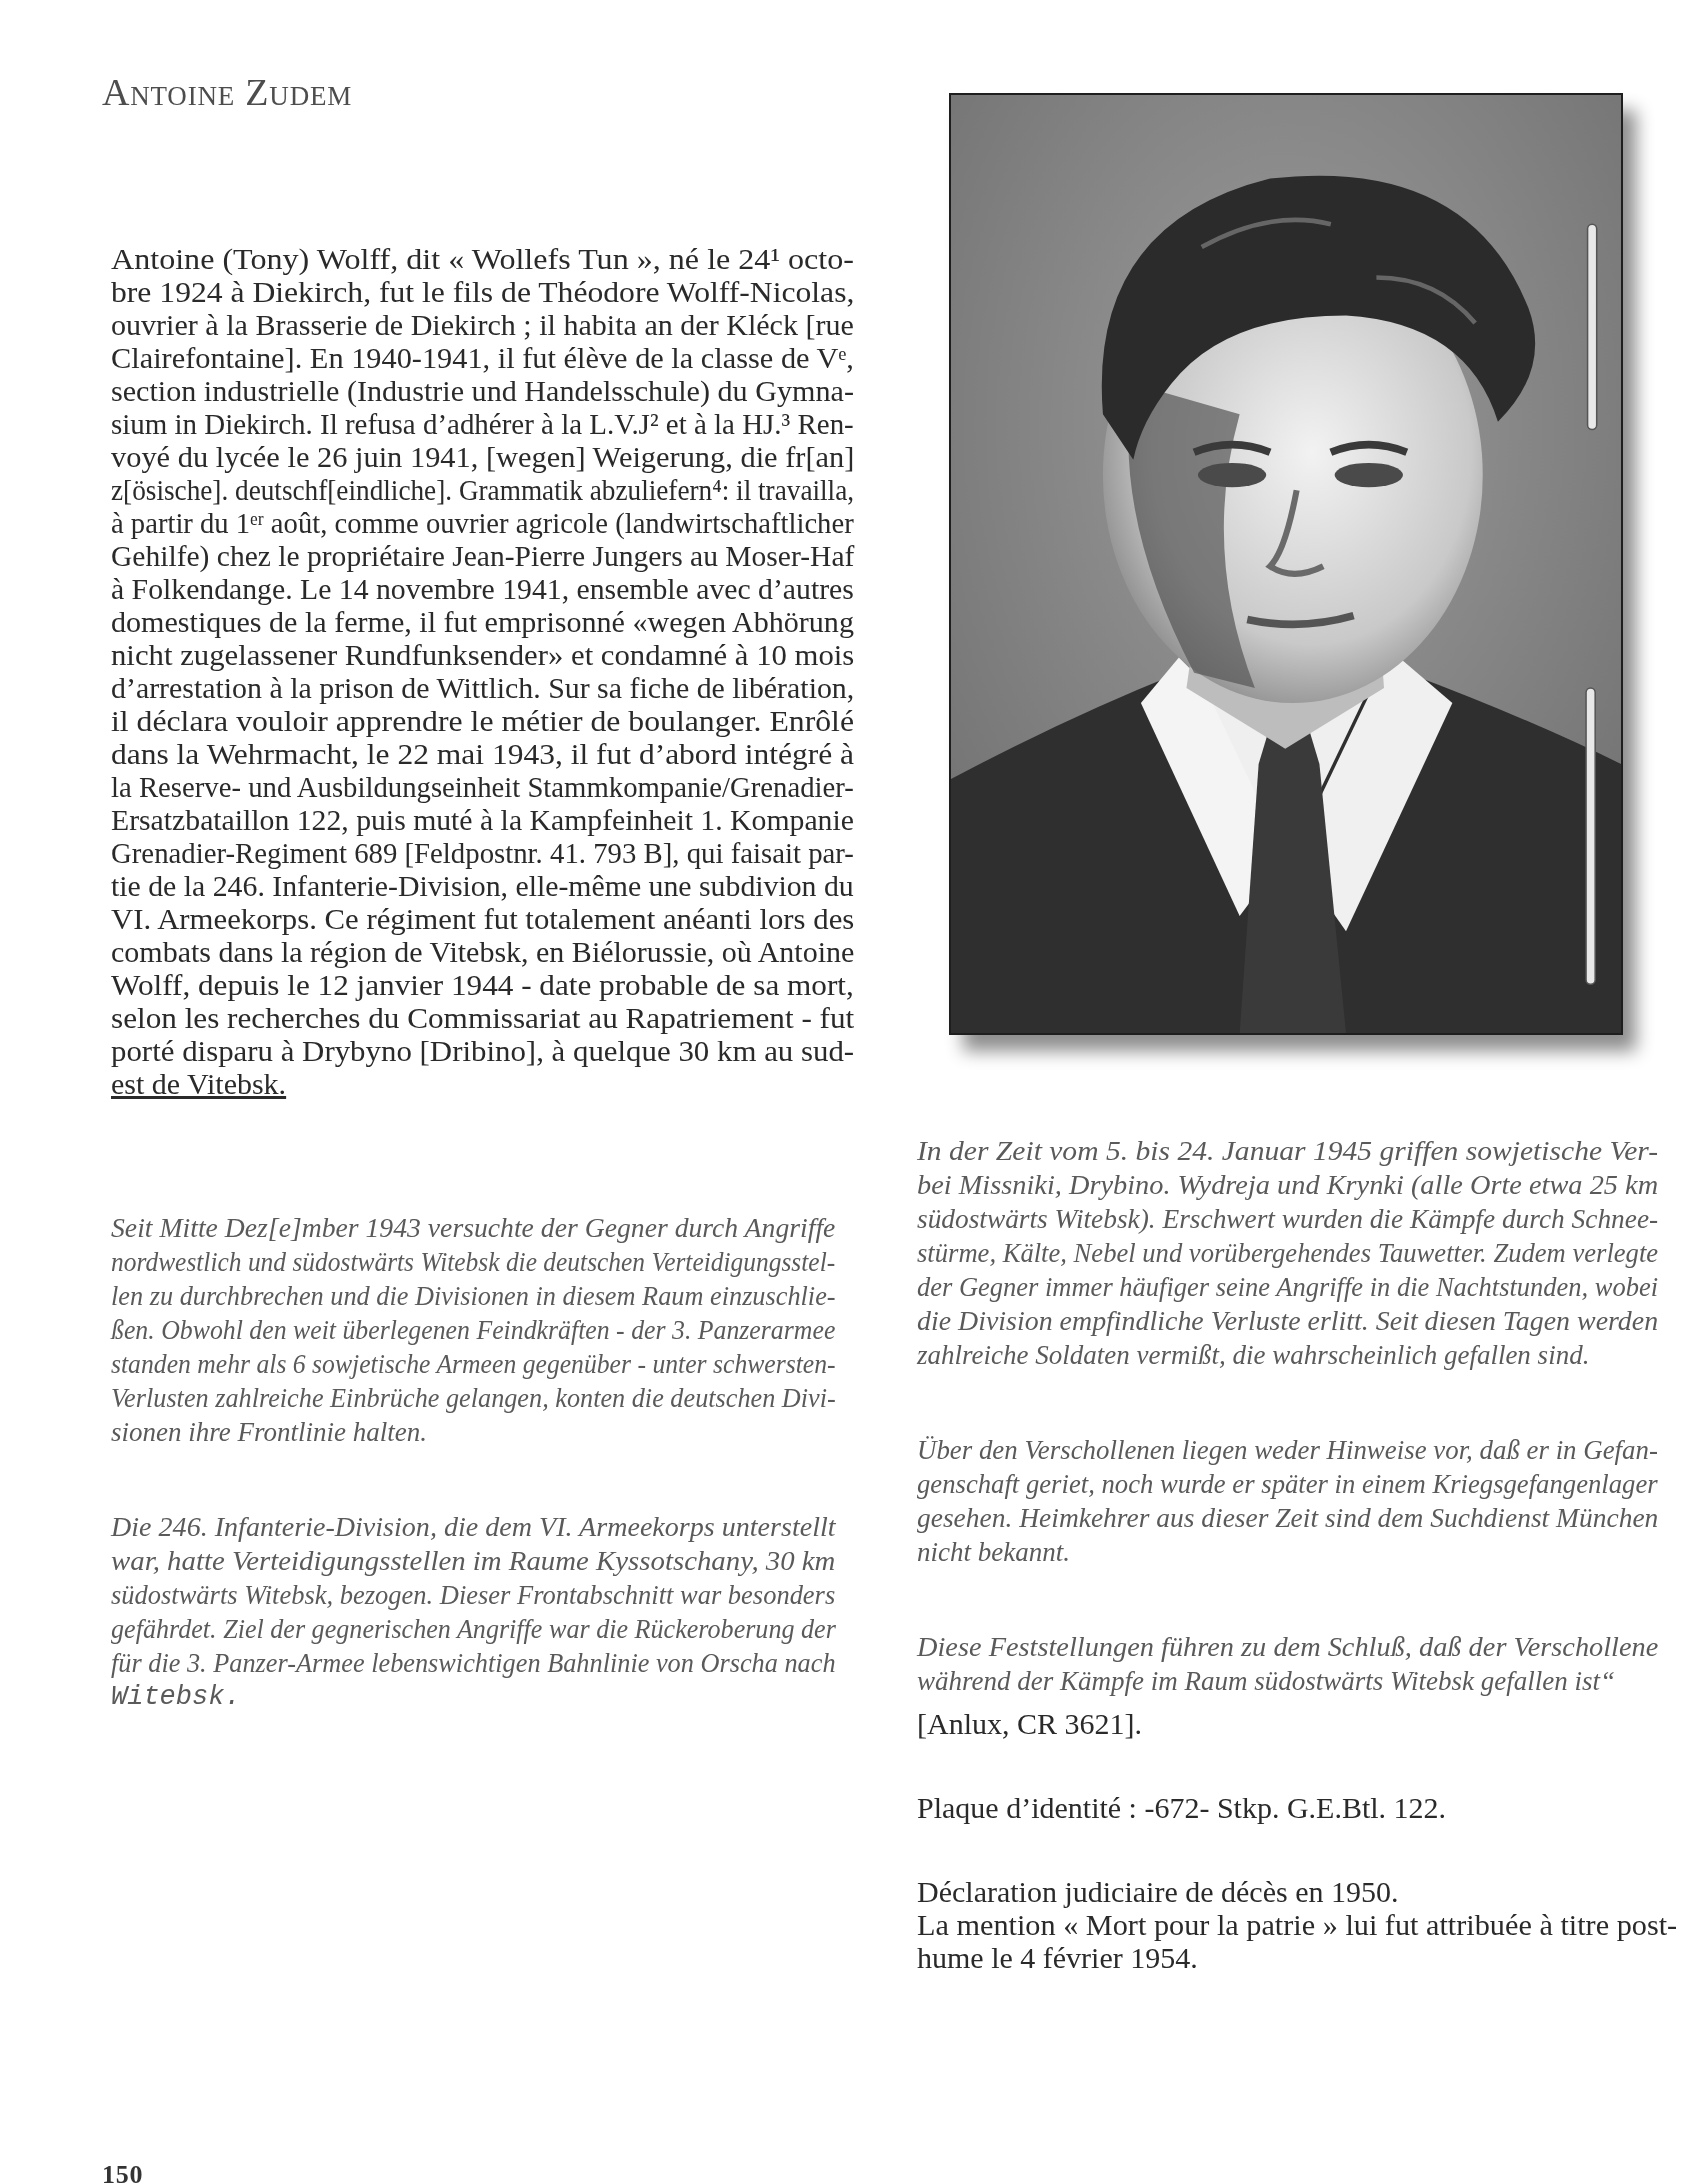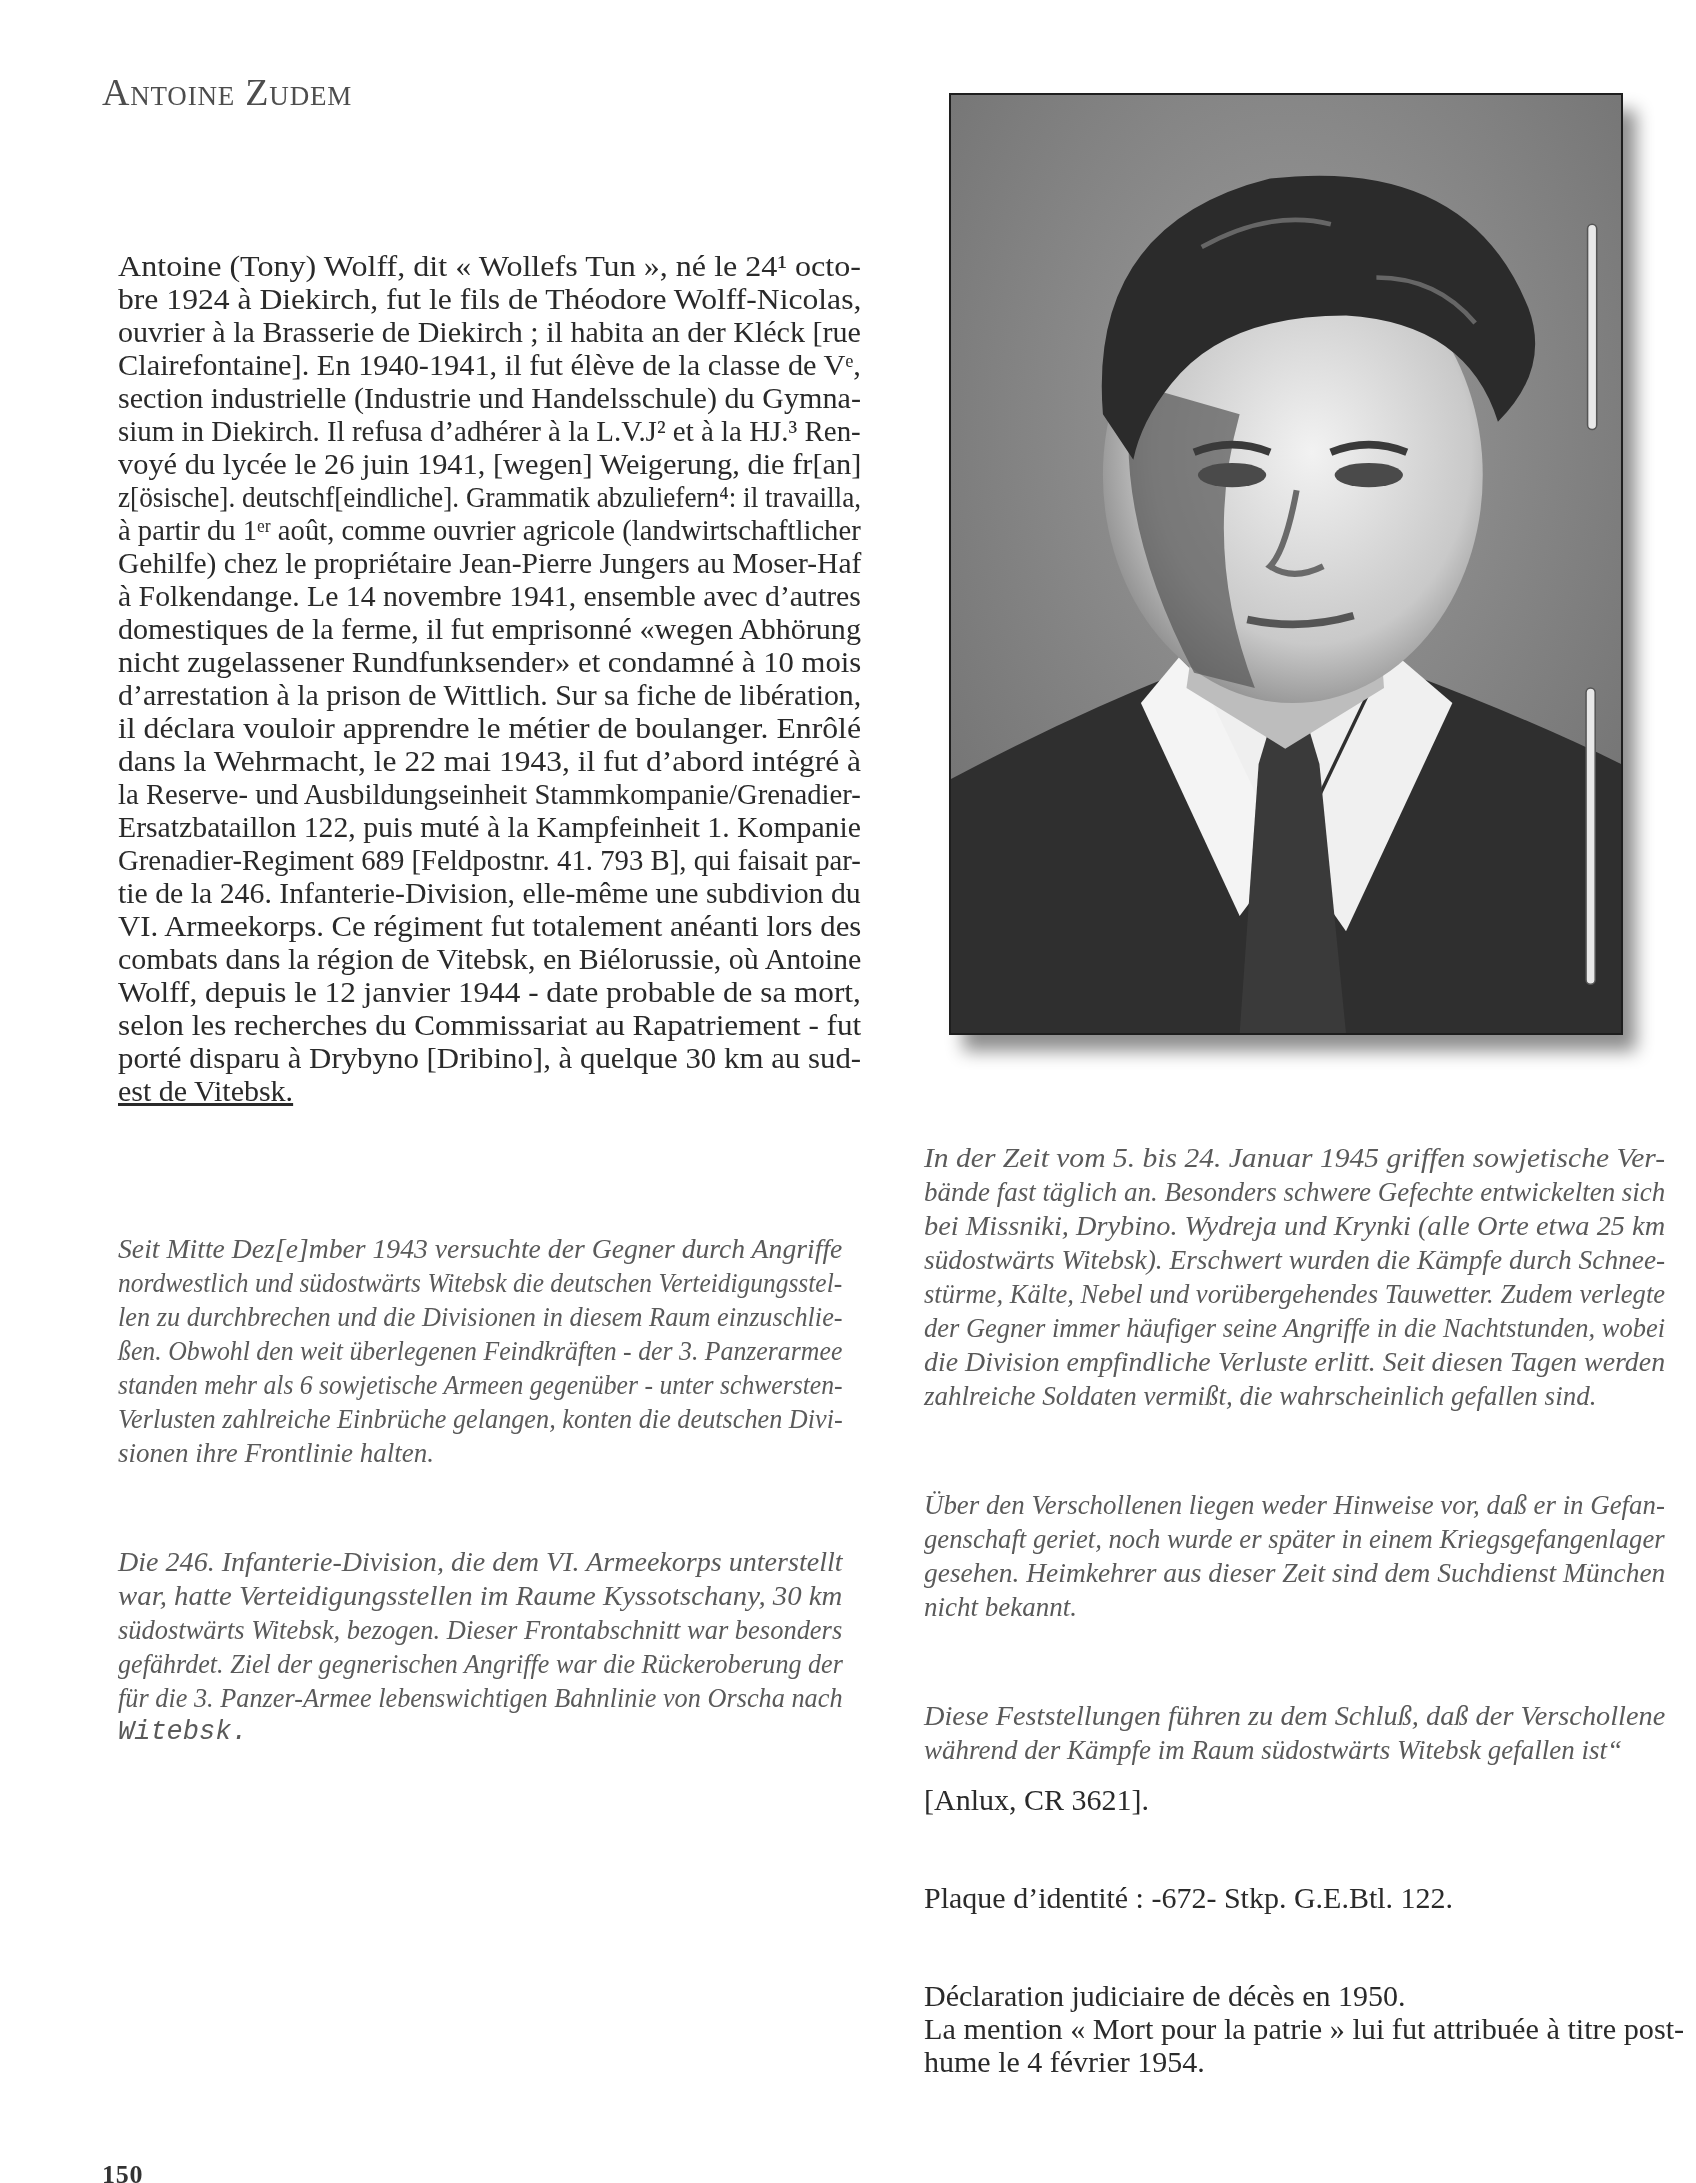--- a/index.html
+++ b/index.html
@@ -5,21 +5,21 @@
   html, body { margin: 0; padding: 0; background: #ffffff; }
   body { width: 1697px; height: 2183px; position: relative; overflow: hidden;
          font-family: "Liberation Serif", "DejaVu Serif", serif; color: #2e2e2e; }
   .title { position: absolute; left: 102px; top: 70px; font-size: 38px; letter-spacing: 0.8px;
            color: #4d4d4d; font-variant: small-caps; font-weight: normal; margin: 0; }
   .col { position: absolute; }
   .left-col { left: 102px; top: 233px; width: 734px; }
   .right-col { left: 908px; top: 1125px; width: 751px; }
   .line { display: block; white-space: nowrap; font-size: 30px; line-height: 33px;
           transform-origin: left center; }
-  .para { margin: 16px; }
+  .para { margin: 9px; }
   .body-fr .line { color: #2a2a2a; }
   .quote { color: #5a5a5a; font-style: italic; }
   .quote .line { font-size: 27px; line-height: 34px; }
   .gap-lg { height: 50px; }
   .gap-md { height: 43px; }
   .gap-sm { height: 33px; }
   .photo { position: absolute; left: 949px; top: 93px; width: 670px; height: 938px;
            box-shadow: 13.7px 16.7px 16.7px rgba(0,0,0,0.45); border: 2.3px solid #1e1e1e;
            background: #7a7a7a; overflow: hidden; }
   .photo svg { display: block; width: 100%; height: 100%; }
@@ -125,21 +125,20 @@
     <path d="M390 690 Q460 705 530 685" stroke="#555" stroke-width="10" fill="none"></path>
 
     <rect x="838" y="170" width="12" height="270" rx="6" fill="#e8e8e8" stroke="#555" stroke-width="2"></rect>
     <rect x="836" y="780" width="12" height="390" rx="6" fill="#e8e8e8" stroke="#555" stroke-width="2"></rect>
   </svg>
 </div>
 
 <div class="col right-col">
   <div class="para quote">
       <span class="line" style="display: block; transform: scaleX(1.0953);">In der Zeit vom 5. bis 24. Januar 1945 griffen sowjetische Ver-</span>
-      <span class="line" style="display: block; transform: scaleX(0.999);">bände fast täglich an. Besonders schwere Gefechte entwickelten sich</span>
       <span class="line" style="display: block; transform: scaleX(1.0499);">bei Missniki, Drybino. Wydreja und Krynki (alle Orte etwa 25 km</span>
       <span class="line" style="display: block; transform: scaleX(1.0133);">südostwärts Witebsk). Erschwert wurden die Kämpfe durch Schnee-</span>
       <span class="line" style="display: block; transform: scaleX(0.985);">stürme, Kälte, Nebel und vorübergehendes Tauwetter. Zudem verlegte</span>
       <span class="line" style="display: block; transform: scaleX(0.9811);">der Gegner immer häufiger seine Angriffe in die Nachtstunden, wobei</span>
       <span class="line" style="display: block; transform: scaleX(1.0335);">die Division empfindliche Verluste erlitt. Seit diesen Tagen werden</span>
       <span class="line" style="display: block;">zahlreiche Soldaten vermißt, die wahrscheinlich gefallen sind.</span>
     </div>
   <div class="gap-md"></div>
   <div class="para quote">
       <span class="line" style="display: block; transform: scaleX(0.995);">Über den Verschollenen liegen weder Hinweise vor, daß er in Gefan-</span>

